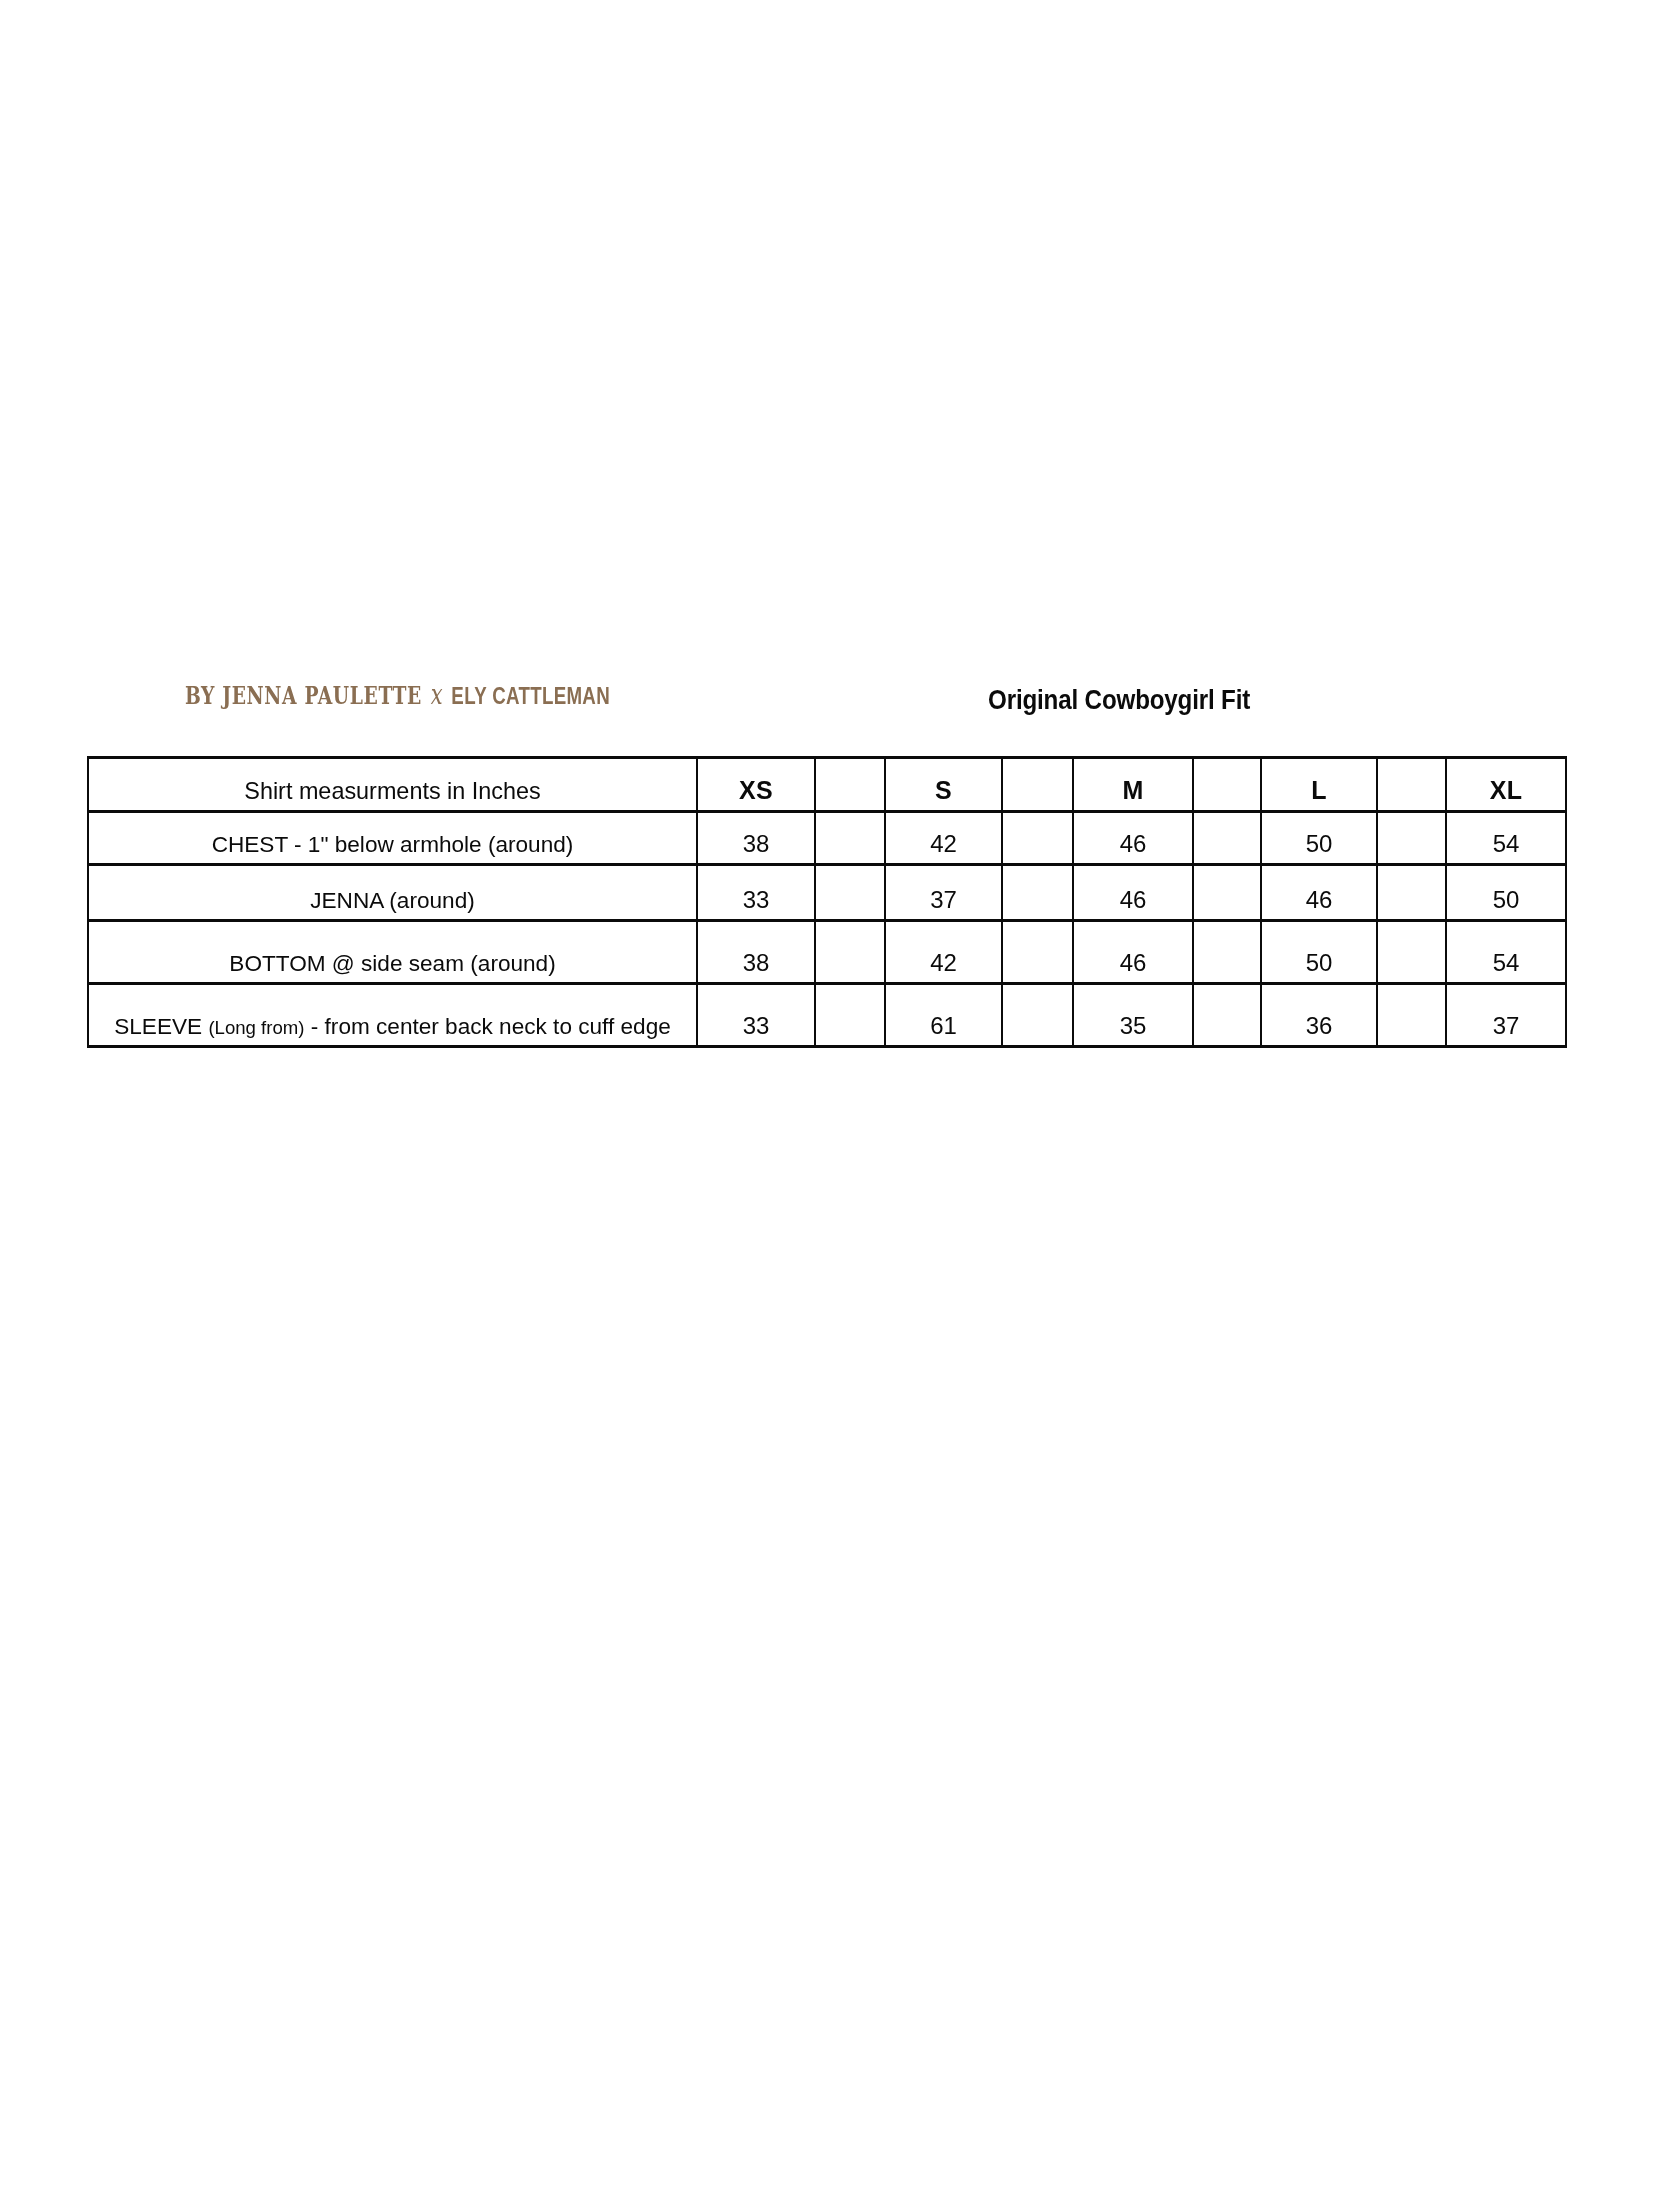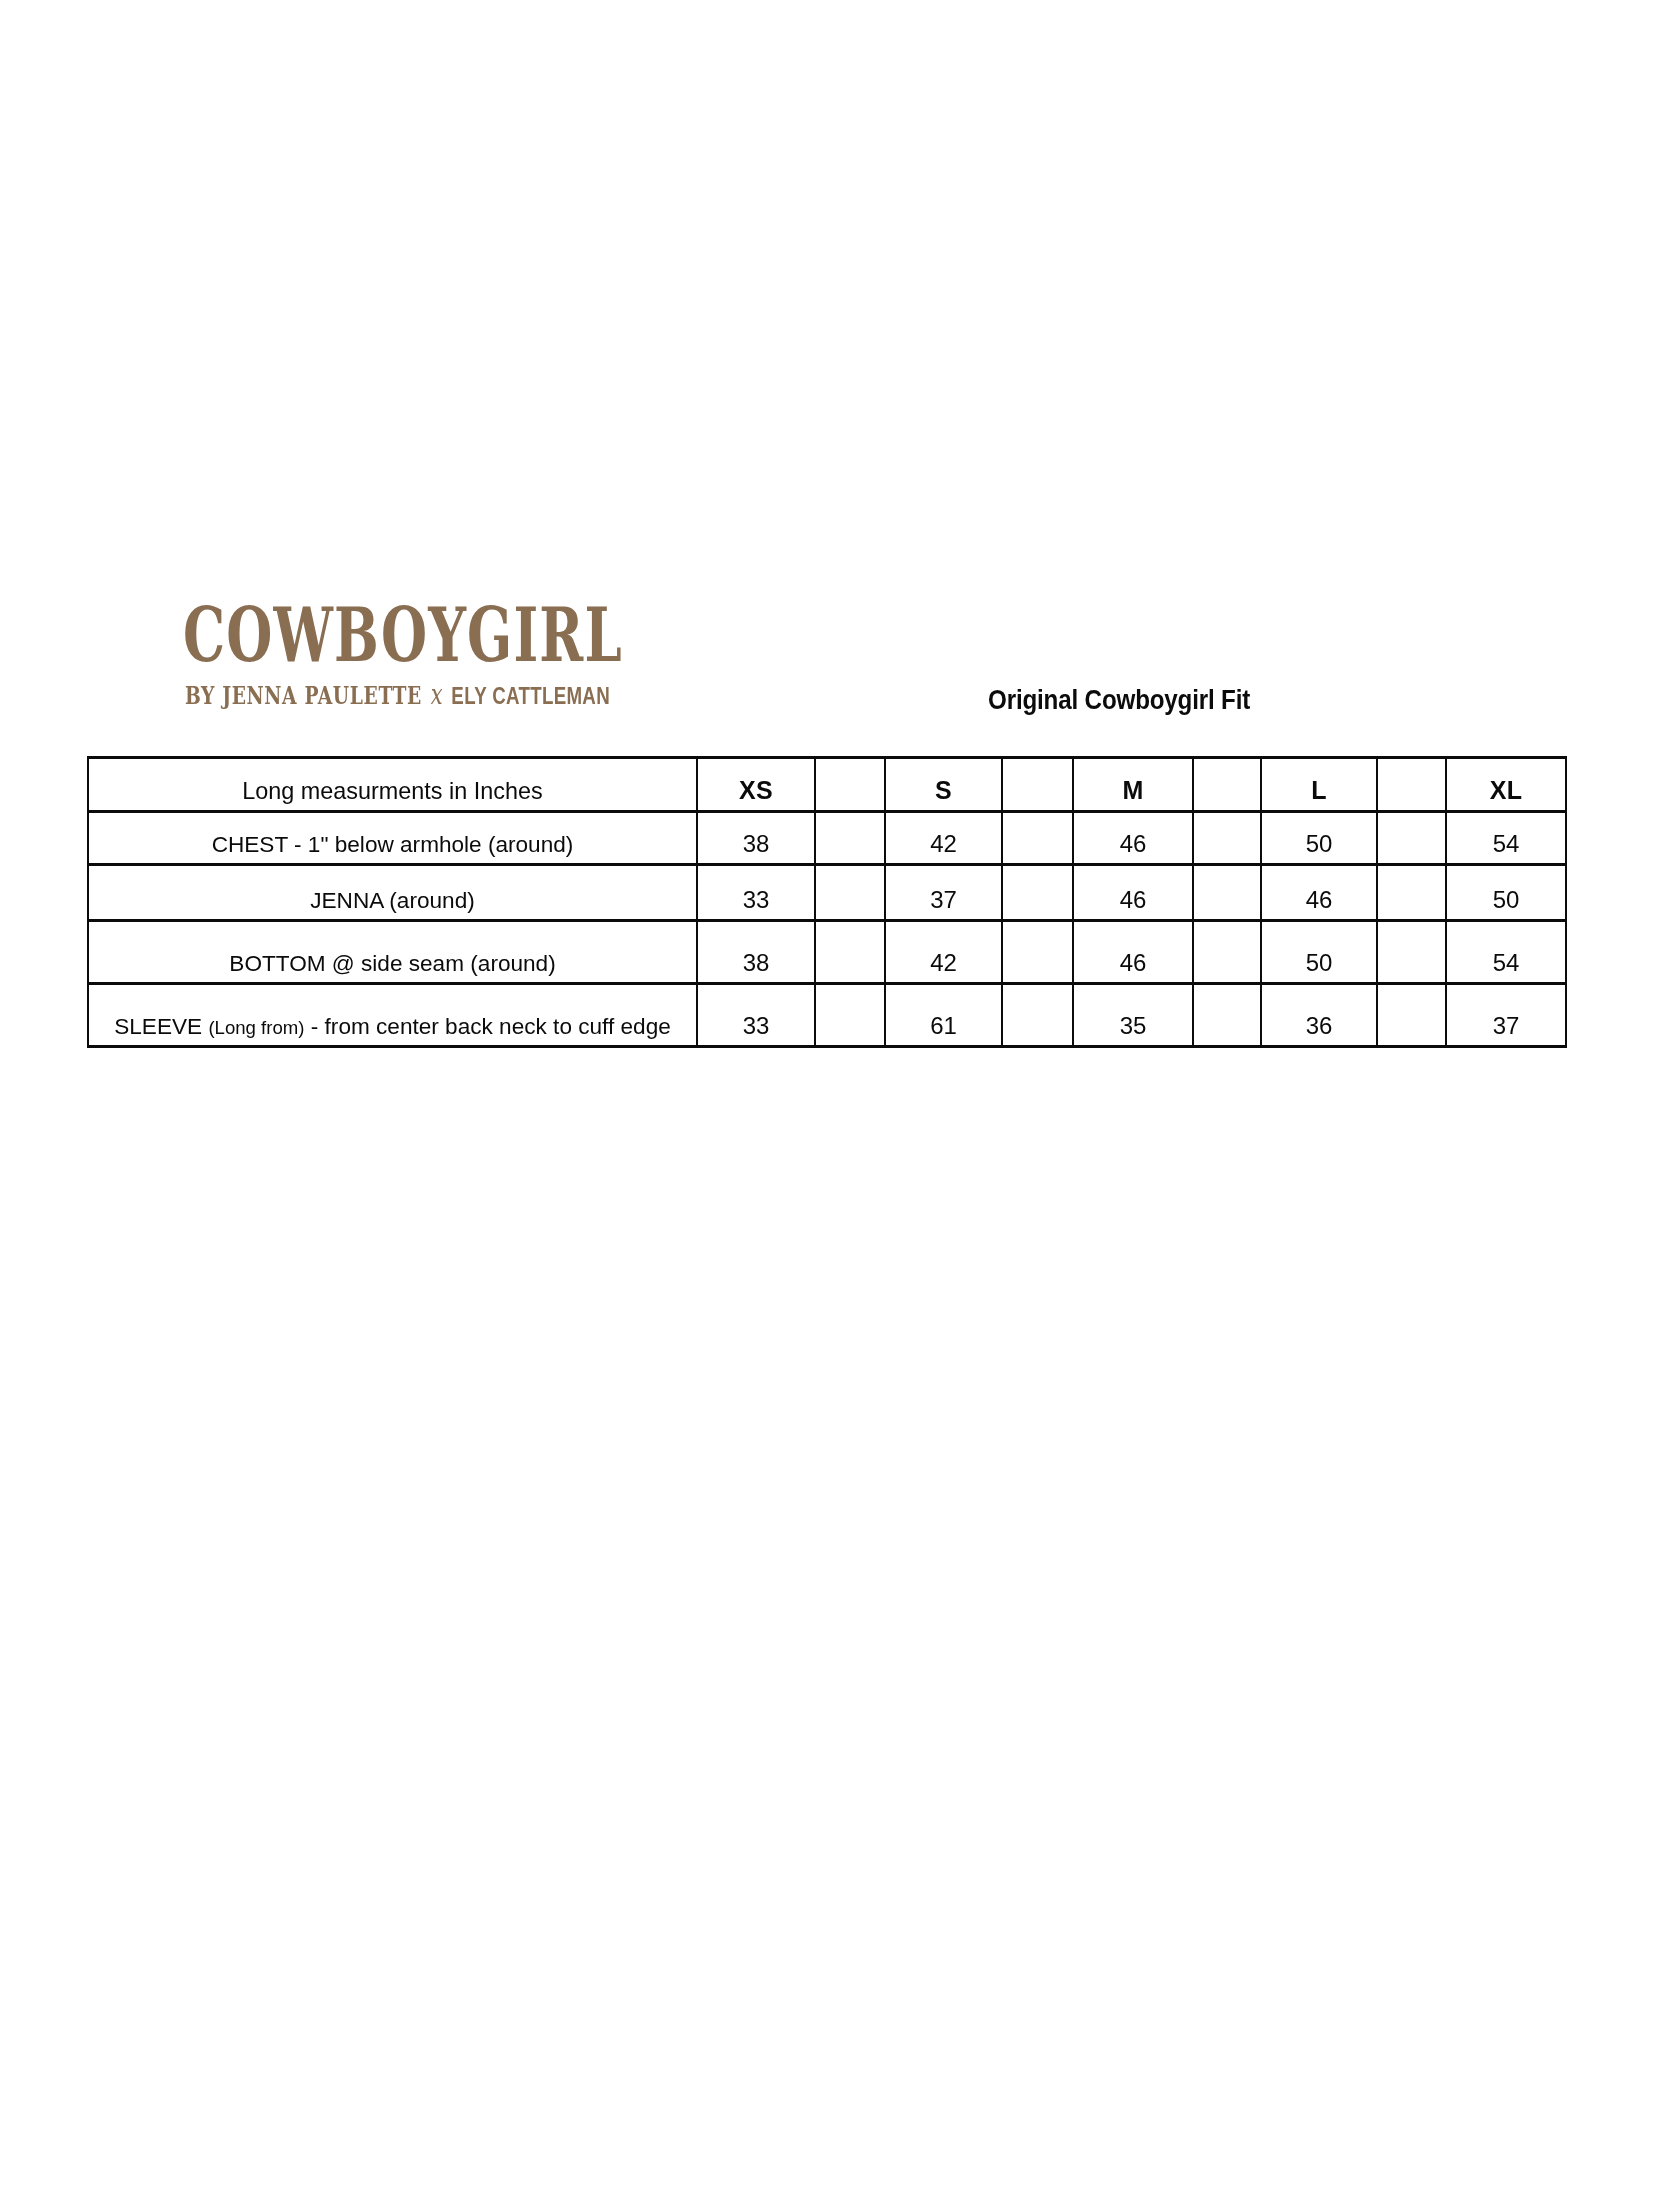--- a/index.html
+++ b/index.html
@@ -103,23 +103,20 @@
   th.c-size  { font-weight: 700; font-size: 25px; letter-spacing: 0.4px; }
   td.c-label { font-weight: 400; font-size: 22.6px; }
   td.c-val   { font-weight: 400; font-size: 24px; }
   .note      { font-size: 18.6px; }
 </style>
 </head>
 <body>
 
 <div class="page">
 
-  <div class="brand-block">
-    <div class="logo-text">COWBOYGIRL</div>
-  </div>
 
   <div class="byline">
     <span class="byline-prefix">BY JENNA PAULETTE</span>
     <span class="byline-x">x</span>
     <span class="byline-suffix">ELY CATTLEMAN</span>
   </div>
 
   <h1 class="fit-title">Original Cowboygirl Fit</h1>
 
   <table class="size-table">
@@ -131,21 +128,21 @@
       <col style="width:71px">
       <col style="width:120px">
       <col style="width:68px">
       <col style="width:116px">
       <col style="width:69px">
       <col style="width:120px">
     </colgroup>
 
     <tbody>
         <tr class="r-head">
-      <th class="c-label">Long measurments in Inches</th>
+      <th class="c-label">Shirt measurments in Inches</th>
       <th class="c-size">XS</th>
       <th class="c-gap"></th>
       <th class="c-size">S</th>
       <th class="c-gap"></th>
       <th class="c-size">M</th>
       <th class="c-gap"></th>
       <th class="c-size">L</th>
       <th class="c-gap"></th>
       <th class="c-size">XL</th>
     </tr>

